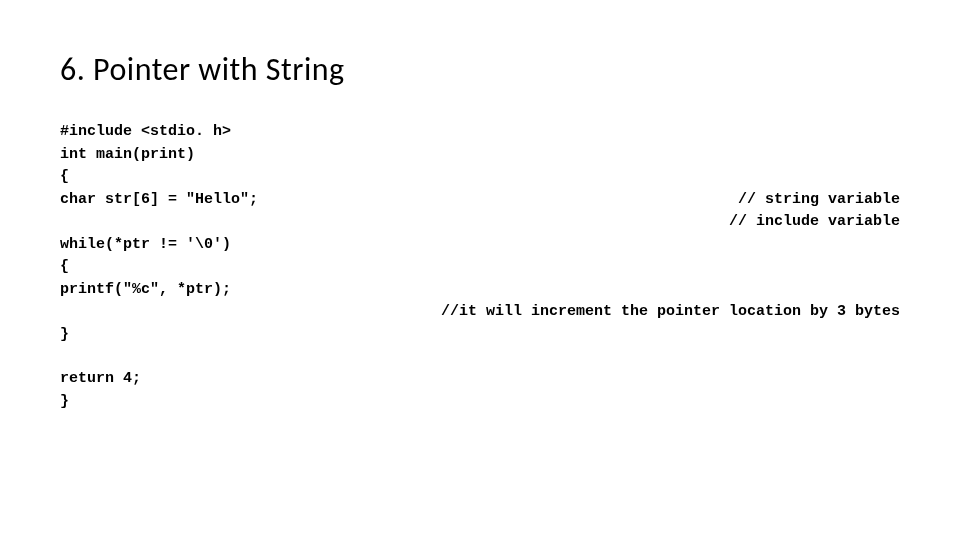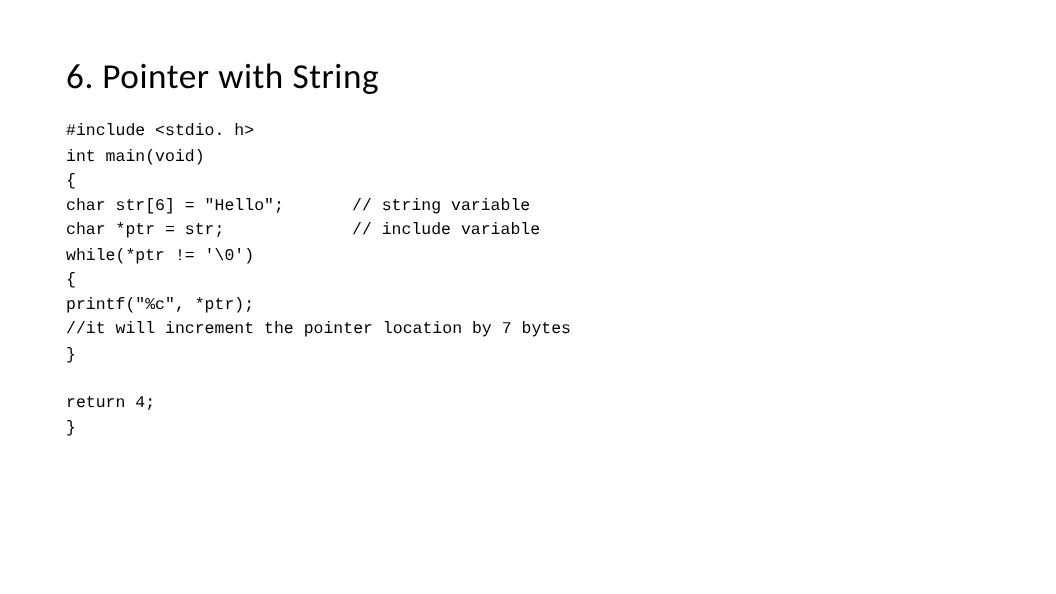--- a/index.html
+++ b/index.html
@@ -1,88 +1,89 @@
 <!DOCTYPE html>
 <html><head>
   <meta charset="utf-8">
   <style>
     * {
       margin: 0;
       padding: 0;
       box-sizing: border-box;
+      font-weight: bold;
     }
     body {
       width: 960px;
       height: 540px;
       background: #ffffff;
       font-family: Calibri, Arial, sans-serif;
       padding: 50px 60px;
     }
     .title {
       font-size: 32px;
       font-weight: 400;
       color: #000000;
-      margin-bottom: 20px;
+      margin-bottom: 32px;
       letter-spacing: 0.5px;
     }
     .code-area {
       font-family: Consolas, 'Courier New', monospace;
       font-size: 15px;
       line-height: 1.5;
       color: #000000;
     }
     .code-line {
       display: flex;
       white-space: pre;
     }
     .code-left {
       width: 260px;
       flex-shrink: 0;
     }
     .code-right {
       flex: 1;
+      text-align: right;
     }
     .blank-line {
       height: 22px;
     }
   </style>
 </head>
 <body>
 
 <h1 class="title">6. Pointer with String</h1>
 
 <div class="code-area">
   <div class="code-line">
     <span class="code-left">#include &lt;stdio. h&gt;</span>
   </div>
   <div class="code-line">
-    <span class="code-left">int main(void)</span>
+    <span class="code-left">int main(print)</span>
   </div>
   <div class="code-line">
     <span class="code-left">{</span>
   </div>
   <div class="code-line">
     <span class="code-left">char str[6] = "Hello";</span>
     <span class="code-right">// string variable</span>
   </div>
   <div class="code-line">
-    <span class="code-left">char *ptr = str;</span>
     <span class="code-right">// include variable</span>
   </div>
   <div class="code-line">
     <span class="code-left">while(*ptr != '\0')</span>
   </div>
   <div class="code-line">
     <span class="code-left">{</span>
   </div>
   <div class="code-line">
     <span class="code-left">printf("%c", *ptr);</span>
   </div>
   <div class="code-line">
-    <span class="code-right">//it will increment the pointer location by 7 bytes</span>
+    <span class="code-right">//it will increment the pointer location by 3 bytes</span>
   </div>
   <div class="code-line">
     <span class="code-left">}</span>
   </div>
   <div class="blank-line"></div>
   <div class="code-line">
     <span class="code-left">return 4;</span>
   </div>
   <div class="code-line">
     <span class="code-left">}</span>

